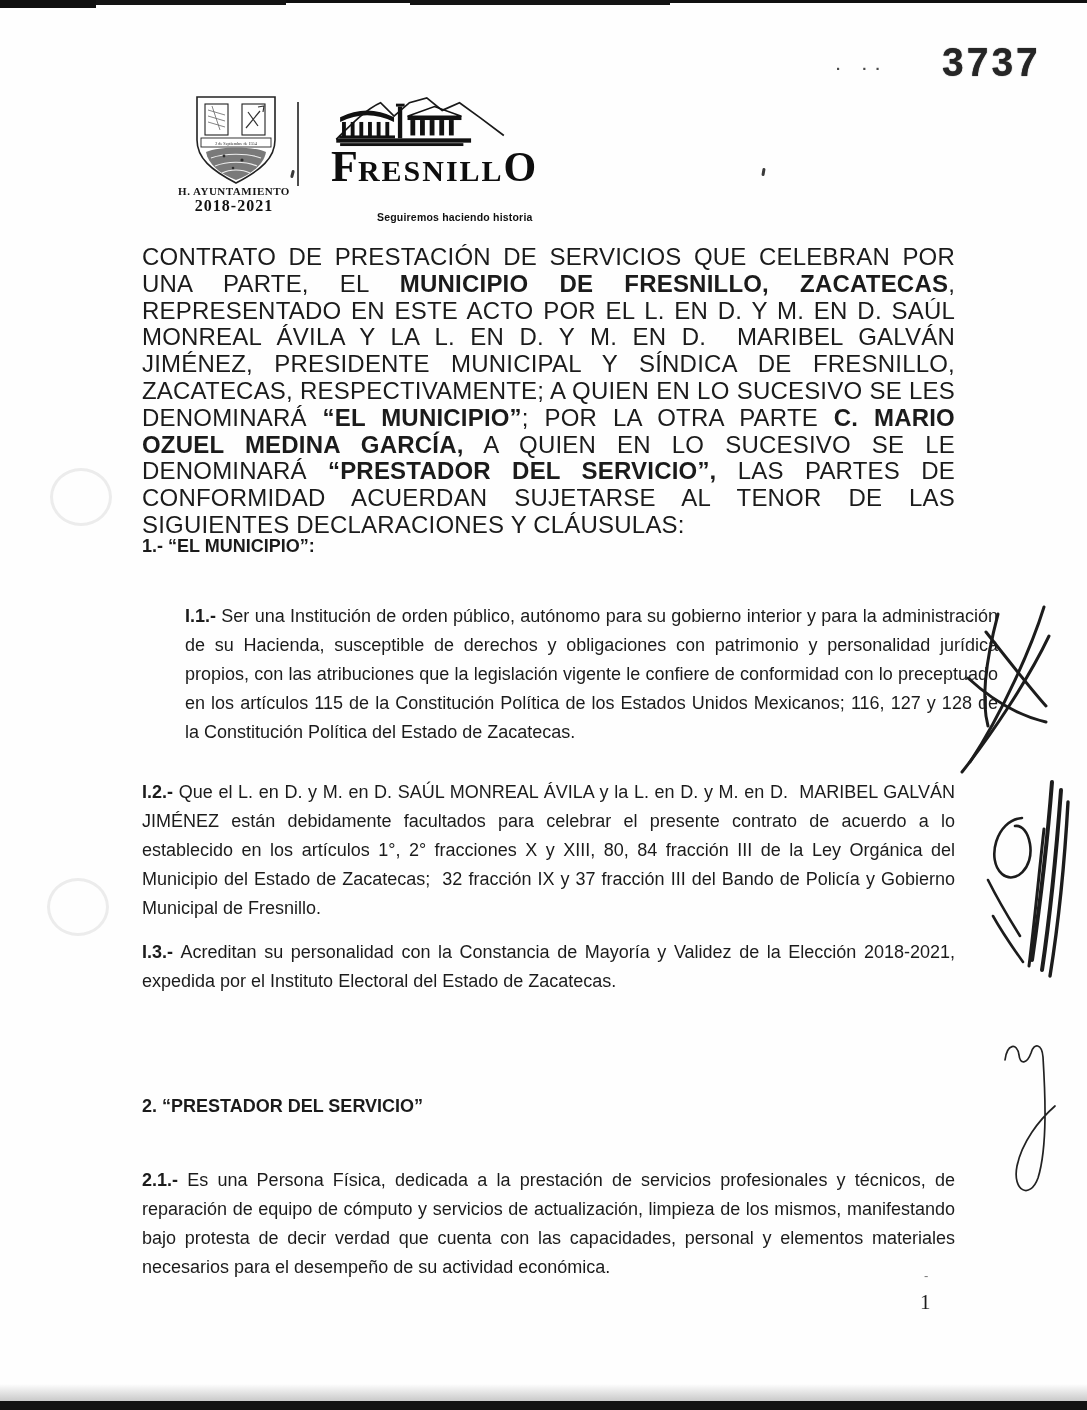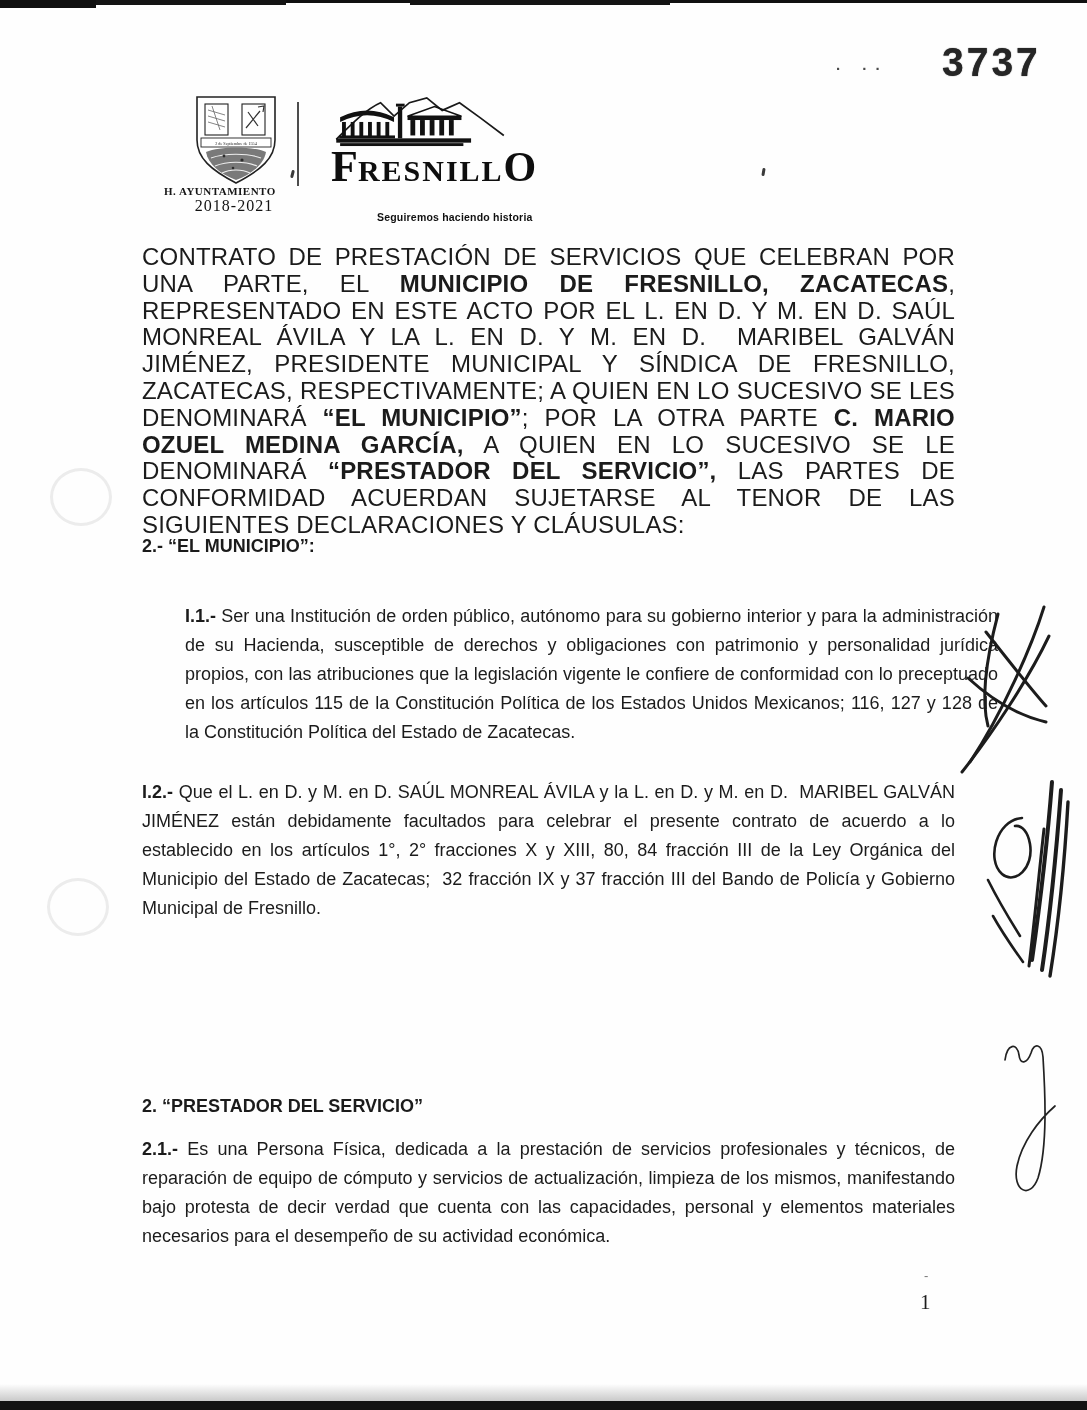--- a/index.html
+++ b/index.html
@@ -25,24 +25,24 @@
   .speck-2 { left:762px; top:168px; transform:rotate(10deg); }
 
   
   .stamp-marks { position:absolute; left:836px; top:56px; font-size:15px; letter-spacing:9px;
     color:#4a4a4a; font-weight:bold; }
   .stamp-number { position:absolute; left:942px; top:40px; font-size:39px; font-weight:bold;
     letter-spacing:3px; color:#262626; transform:scaleY(1.04); text-shadow:0 0 1px #262626; }
 
   
   .shield-svg { position:absolute; left:191px; top:94px; }
-  .shield-caption { position:absolute; left:164px; top:185px; width:140px; text-align:left;
+  .shield-caption { position:absolute; left:164px; top:185px; width:140px; text-align:center;
     font-family:"Liberation Serif", serif; font-weight:bold; font-size:11px; letter-spacing:0.5px; color:#161616; }
   .shield-years { position:absolute; left:164px; top:197px; width:140px; text-align:center;
-    font-family:"Liberation Serif", serif; font-weight:normal; font-size:16px; letter-spacing:1px; color:#121212; }
+    font-family:"Liberation Serif", serif; font-weight:bold; font-size:16px; letter-spacing:1px; color:#121212; }
   .logo-divider { position:absolute; left:297px; top:102px; width:2px; height:84px; background:#4d4d4d; }
   .building-svg { position:absolute; left:331px; top:95px; }
   .wordmark { position:absolute; left:331px; top:141px; display:flex; align-items:baseline;
     font-family:"Liberation Serif", serif; font-weight:bold; color:#0e0e0e; }
   .wm-first { font-size:44px; }
   .wm-middle { font-size:30px; letter-spacing:2px; }
   .wm-last { font-size:42px; }
   .tagline { position:absolute; left:377px; top:188px; font-size:10.5px; font-weight:bold; color:#101010; letter-spacing:0.2px;margin-top:23px; }
 
   
@@ -52,21 +52,21 @@
   .b { font-weight:bold; }
   .decl-heading { position:absolute; left:142px; width:813px; top:478px; text-align:center;
     font-weight:bold; font-size:18.5px; letter-spacing:7px; }
   .h-left { position:absolute; left:142px; font-weight:bold; font-size:18px; }
   .sec1 { top:536px; }
   .i1 { top:584px;margin-left:43px; }
   .i2 { top:760px; }
   .i3 { top:920px; }
   .i4 { top:996px; }
   .sec2 { top:1096px; }
-  .p21 { top:1117px; }
+  .p21 { top:1148px; }
 
   
   .page-num-dash { position:absolute; left:924px; top:1268px; color:#777; font-size:13px; }
   .page-num { position:absolute; left:920px; top:1290px; font-family:"Liberation Serif", serif;
     font-size:21px; color:#1d1d1d; }
 
   
   .sig { position:absolute; }
   .sig-1 { left:956px; top:604px; }
   .sig-2 { left:980px; top:774px; }
@@ -133,24 +133,25 @@
   <div class="wordmark">
     <span class="wm-first">F</span>
       <span class="wm-middle">RESNILL</span>
       <span class="wm-last">O</span>
   </div>
   <div class="tagline">Seguiremos haciendo historia</div>
 
   <p class="para opening"><span>CONTRATO DE PRESTACIÓN DE SERVICIOS QUE CELEBRAN POR UNA PARTE, EL </span><span class="b">MUNICIPIO DE FRESNILLO, ZACATECAS</span><span>, REPRESENTADO EN ESTE ACTO POR EL L. EN D. Y M. EN D. SAÚL MONREAL ÁVILA Y LA L. EN D. Y M. EN D.  MARIBEL GALVÁN JIMÉNEZ, PRESIDENTE MUNICIPAL Y SÍNDICA DE FRESNILLO, ZACATECAS, RESPECTIVAMENTE; A QUIEN EN LO SUCESIVO SE LES DENOMINARÁ </span><span class="b">“EL MUNICIPIO”</span><span>; POR LA OTRA PARTE </span><span class="b">C. MARIO OZUEL MEDINA GARCÍA,</span><span> A QUIEN EN LO SUCESIVO SE LE DENOMINARÁ </span><span class="b">“PRESTADOR DEL SERVICIO”,</span><span> LAS PARTES DE CONFORMIDAD ACUERDAN SUJETARSE AL TENOR DE LAS SIGUIENTES DECLARACIONES Y CLÁUSULAS:</span></p>
 
 
-  <div class="h-left sec1">2.- “EL MUNICIPIO”:</div>
+  <div class="h-left sec1">1.- “EL MUNICIPIO”:</div>
 
   <p class="para body-para i1"><span class="b">I.1.- </span><span>Ser una Institución de orden público, autónomo para su gobierno interior y para la administración de su Hacienda, susceptible de derechos y obligaciones con patrimonio y personalidad jurídica propios, con las atribuciones que la legislación vigente le confiere de conformidad con lo preceptuado en los artículos 115 de la Constitución Política de los Estados Unidos Mexicanos; 116, 127 y 128 de la Constitución Política del Estado de Zacatecas.</span></p>
   <p class="para body-para i2"><span class="b">I.2.- </span><span>Que el L. en D. y M. en D. SAÚL MONREAL ÁVILA y la L. en D. y M. en D.  MARIBEL GALVÁN JIMÉNEZ están debidamente facultados para celebrar el presente contrato de acuerdo a lo establecido en los artículos 1°, 2° fracciones X y XIII, 80, 84 fracción III de la Ley Orgánica del Municipio del Estado de Zacatecas;  32 fracción IX y 37 fracción III del Bando de Policía y Gobierno Municipal de Fresnillo.</span></p>
+  <p class="para body-para i3"><span class="b">I.3.- </span><span>Acreditan su personalidad con la Constancia de Mayoría y Validez de la Elección 2018-2021, expedida por el Instituto Electoral del Estado de Zacatecas.</span></p>
 
   <div class="h-left sec2">2. “PRESTADOR DEL SERVICIO”</div>
 
   <p class="para body-para p21"><span class="b">2.1.- </span><span>Es una Persona Física, dedicada a la prestación de servicios profesionales y técnicos, de reparación de equipo de cómputo y servicios de actualización, limpieza de los mismos, manifestando bajo protesta de decir verdad que cuenta con las capacidades, personal y elementos materiales necesarios para el desempeño de su actividad económica.</span></p>
 
   <svg class="sig sig-1" width="105" height="185" viewBox="0 0 105 185">
     <g stroke="#1c1c1c" stroke-width="3" fill="none" stroke-linecap="round">
       <path d="M88 3 C76 42 46 110 14 158"></path>
       <path d="M30 28 C52 56 74 84 90 102"></path>
       <path d="M93 32 C72 76 36 130 6 168"></path>

